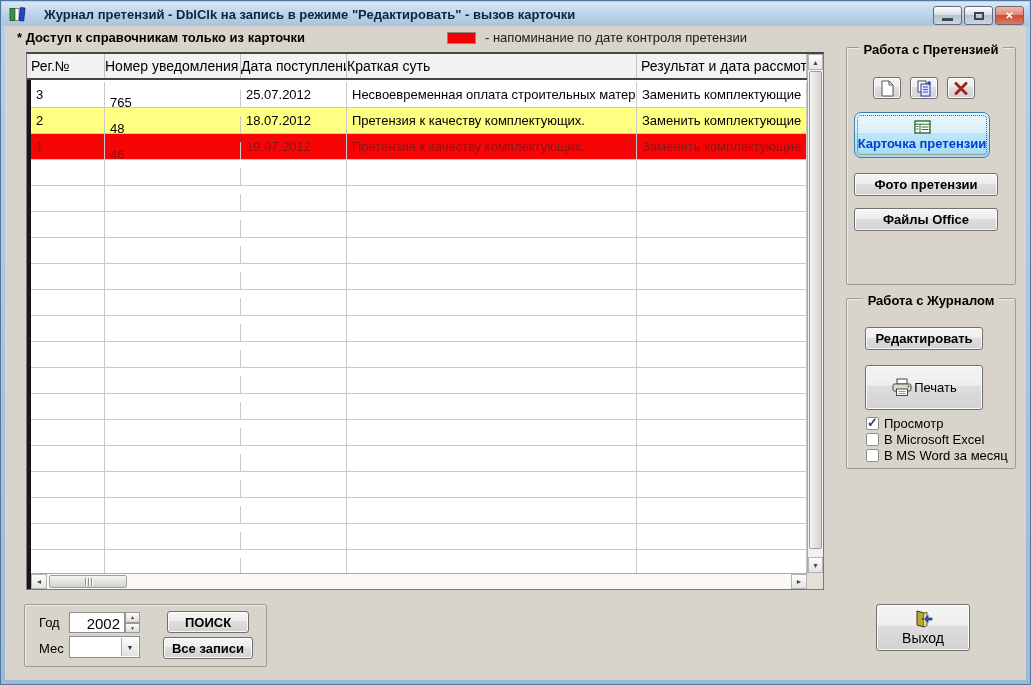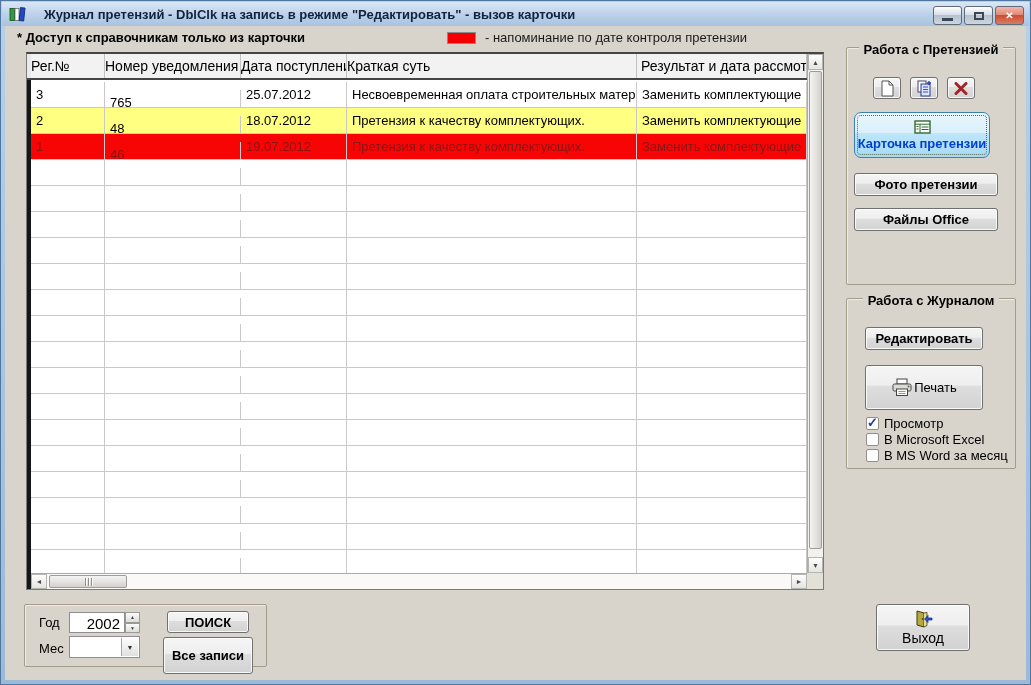--- a/index.html
+++ b/index.html
@@ -101,21 +101,21 @@
   .yearbox { position:absolute; left:44px; top:7px; width:56px; height:21px; background:#fff;
     border:1px solid #8e8e8e; font-size:15px; text-align:right; padding:2px 4px 0 0; }
   .spin { position:absolute; left:100px; top:7px; width:15px; height:21px; display:flex; flex-direction:column; }
   .spin div { flex:1; border:1px solid #9a9a94; background:linear-gradient(#fbfbfb,#dcdcda);
     font-size:5px; color:#444; display:flex; align-items:center; justify-content:center; }
   .combo { position:absolute; left:44px; top:31px; width:71px; height:22px; background:#fff; border:1px solid #8e8e8e; }
   .combo .arrow { position:absolute; right:1px; top:1px; bottom:1px; width:17px;
     background:linear-gradient(#fdfdfd,#e0e0de); border-left:1px solid #aaa;
     display:flex; align-items:center; justify-content:center; font-size:7px; color:#333; }
   .searchbtn { position:absolute; left:142px; top:6px; width:82px; height:22px; }
-  .allbtn { position:absolute; left:138px; top:32px; width:90px; height:37px;text-align:right; }
+  .allbtn { position:absolute; left:138px; top:32px; width:90px; height:22px;text-align:right; }
 
   .exitbtn { position:absolute; left:875px; top:603px; width:94px; height:47px;
     flex-direction:column; gap:1px; font-weight:normal; font-size:14px; }
 
   svg { display:block; }
 </style>
 </head>
 <body>
 
 <div class="frame">

